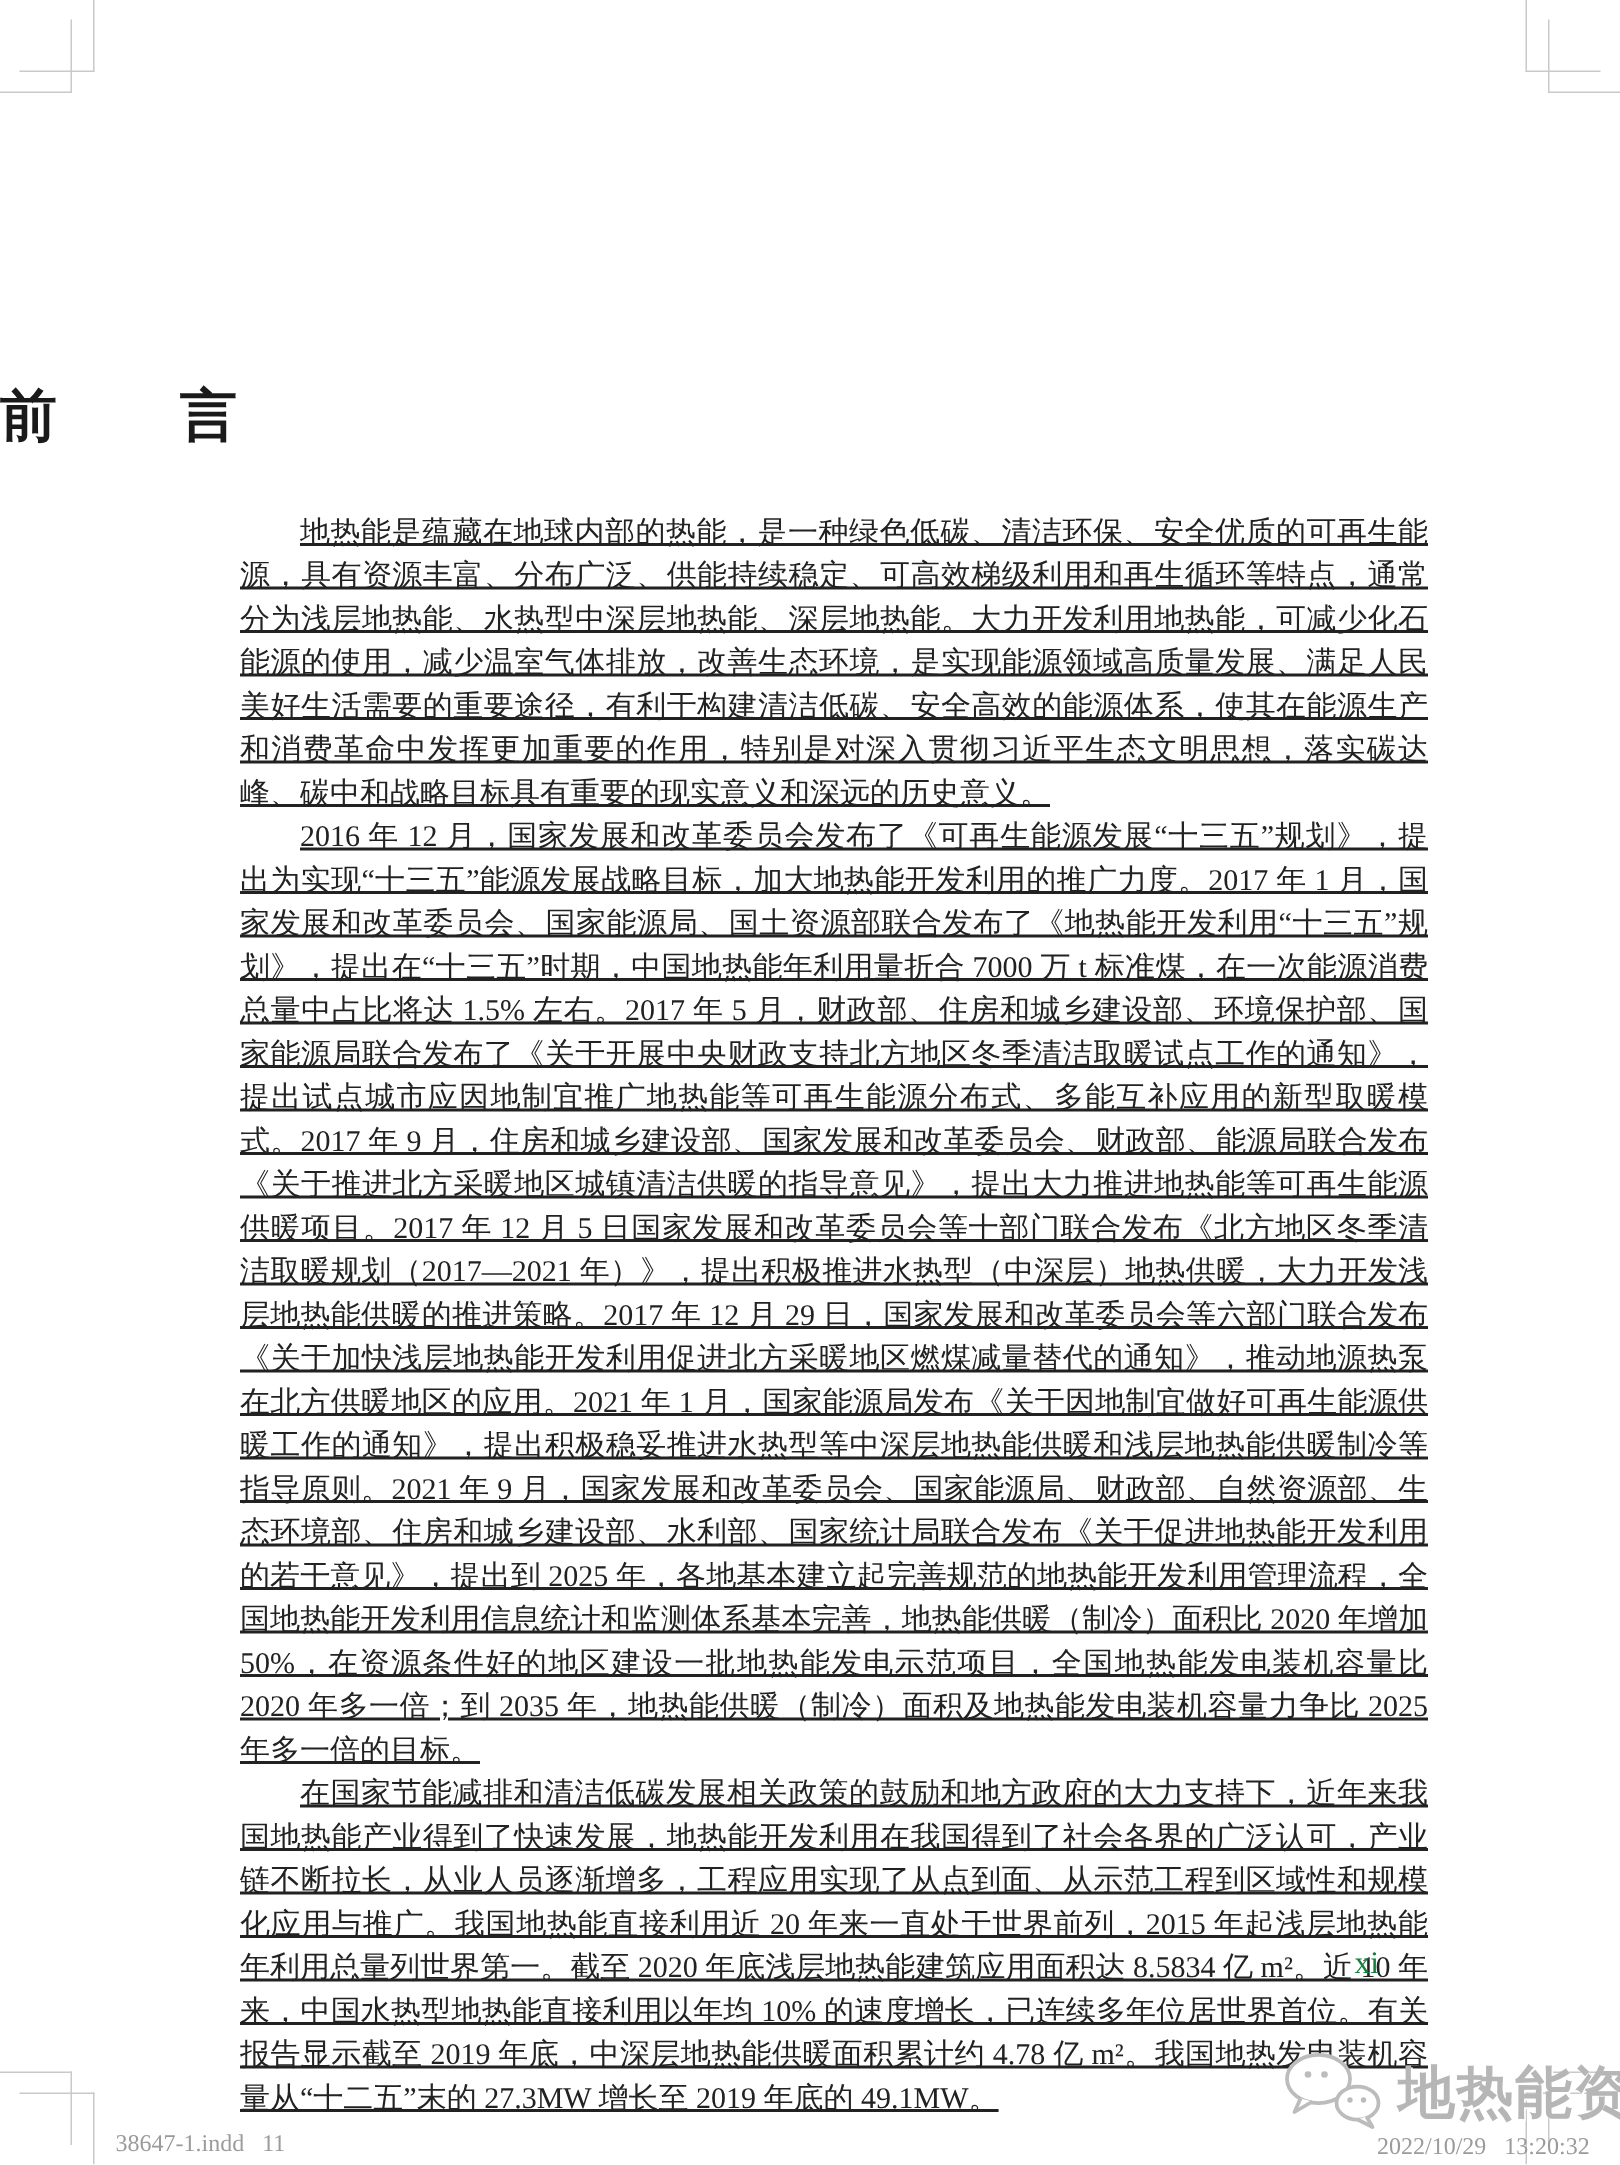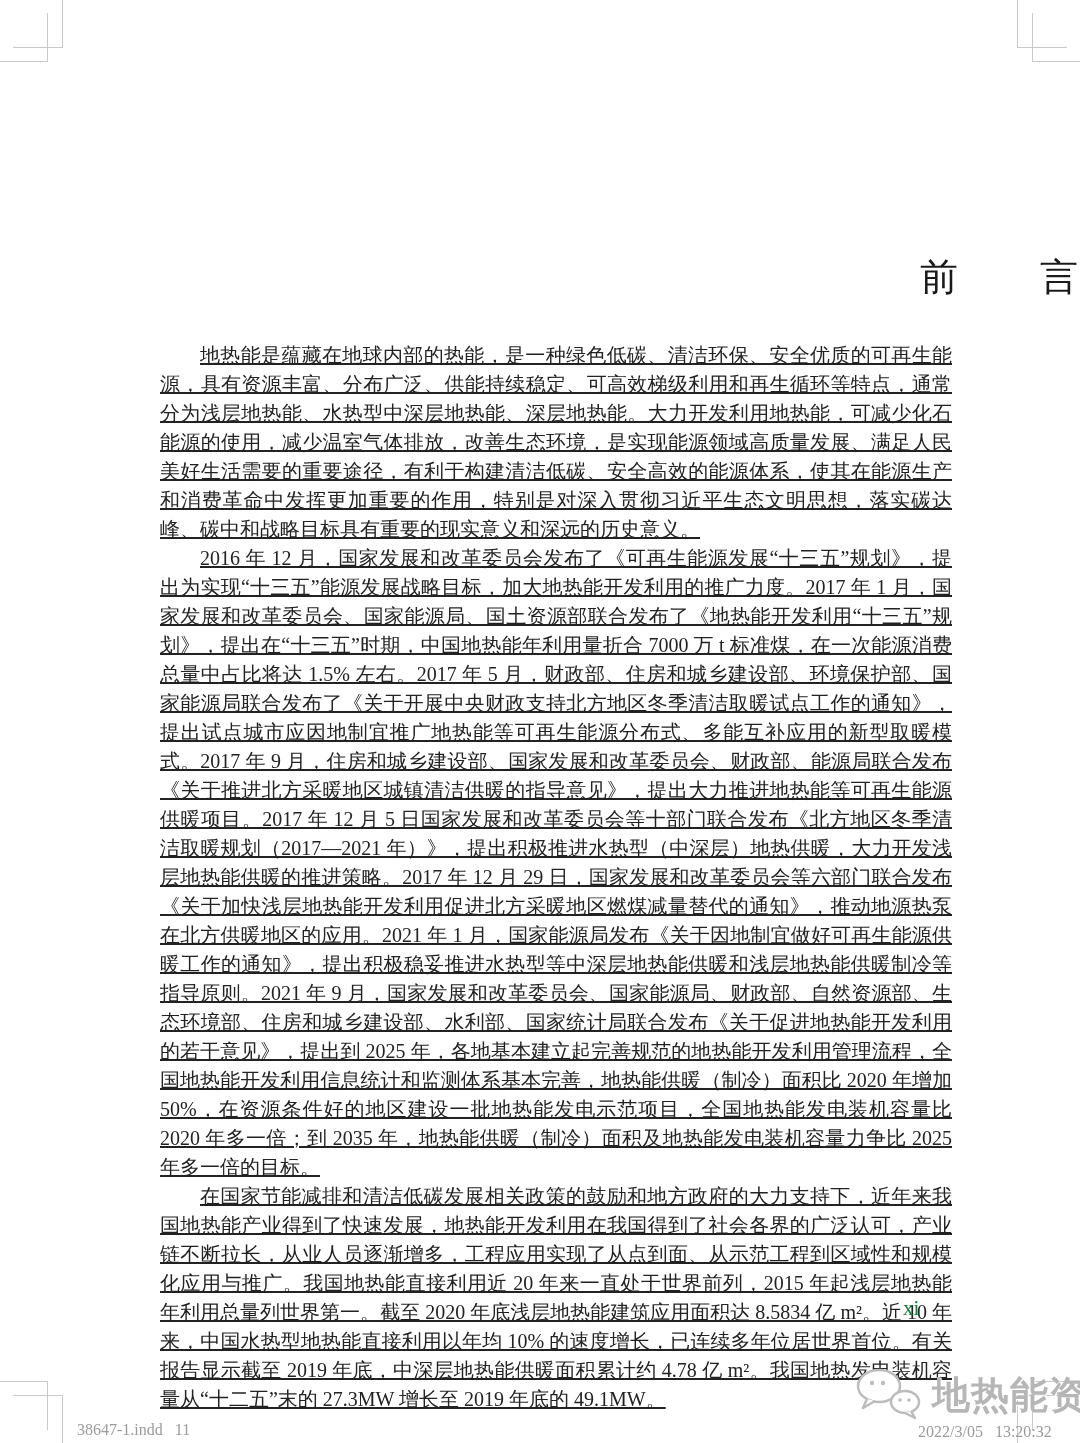--- a/index.html
+++ b/index.html
@@ -22,23 +22,23 @@
   .cm.tr-b{right:0;top:13px;width:47px;height:48px;border-left-width:1px;border-bottom-width:1px;}
   .cm.bl-a{left:13px;bottom:0;width:49px;height:47px;border-right-width:1px;border-top-width:1px;}
   .cm.bl-b{left:0;bottom:13px;width:47px;height:48px;border-right-width:1px;border-top-width:1px;}
   .cm.br-a{right:13px;bottom:0;width:49px;height:47px;border-left-width:1px;border-top-width:1px;}
   .cm.br-b{right:0;bottom:13px;width:47px;height:48px;border-left-width:1px;border-top-width:1px;}
 
   .title{
     position:absolute;
     left:0;right:0;top:252px;
     margin:0;
-    text-align:right;
+    text-align:left;
     font-size:38px;
-    font-weight:normal;
+    font-weight:bold;
     color:#1a1a1a;
     letter-spacing:2px;
   }
   .body-text{
     position:absolute;
     left:160px;top:341px;
     width:792px;
     font-size:20px;
     line-height:29px;
     color:#222222;
@@ -115,15 +115,15 @@
         <ellipse cx="52" cy="36" rx="14" ry="11" stroke="#bcbcbc" stroke-width="2.5" fill="#ffffff"></ellipse>
         <path d="M58 45 L62 52 L52 47" stroke="#bcbcbc" stroke-width="2.5" fill="#ffffff" stroke-linejoin="round"></path>
         <circle cx="47" cy="34" r="1.8" fill="#bcbcbc"></circle>
         <circle cx="56" cy="34" r="1.8" fill="#bcbcbc"></circle>
       </svg>
     </span>
     <span class="wm-text">地热能资讯</span>
   </div>
 
   <div class="print-mark file">38647-1.indd   11</div>
-  <div class="print-mark time">2022/3/05   13:20:32</div>
+  <div class="print-mark time">2022/10/29   13:20:32</div>
 
 </div>
 
 </body></html>

